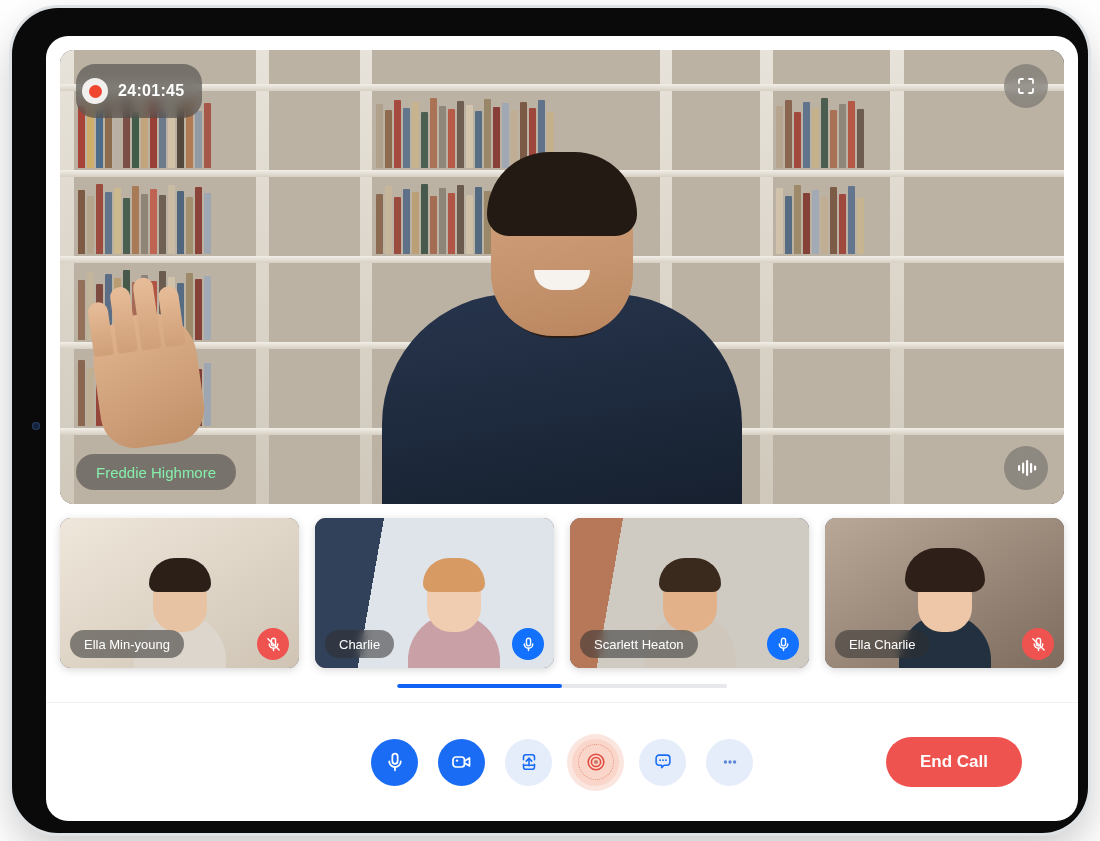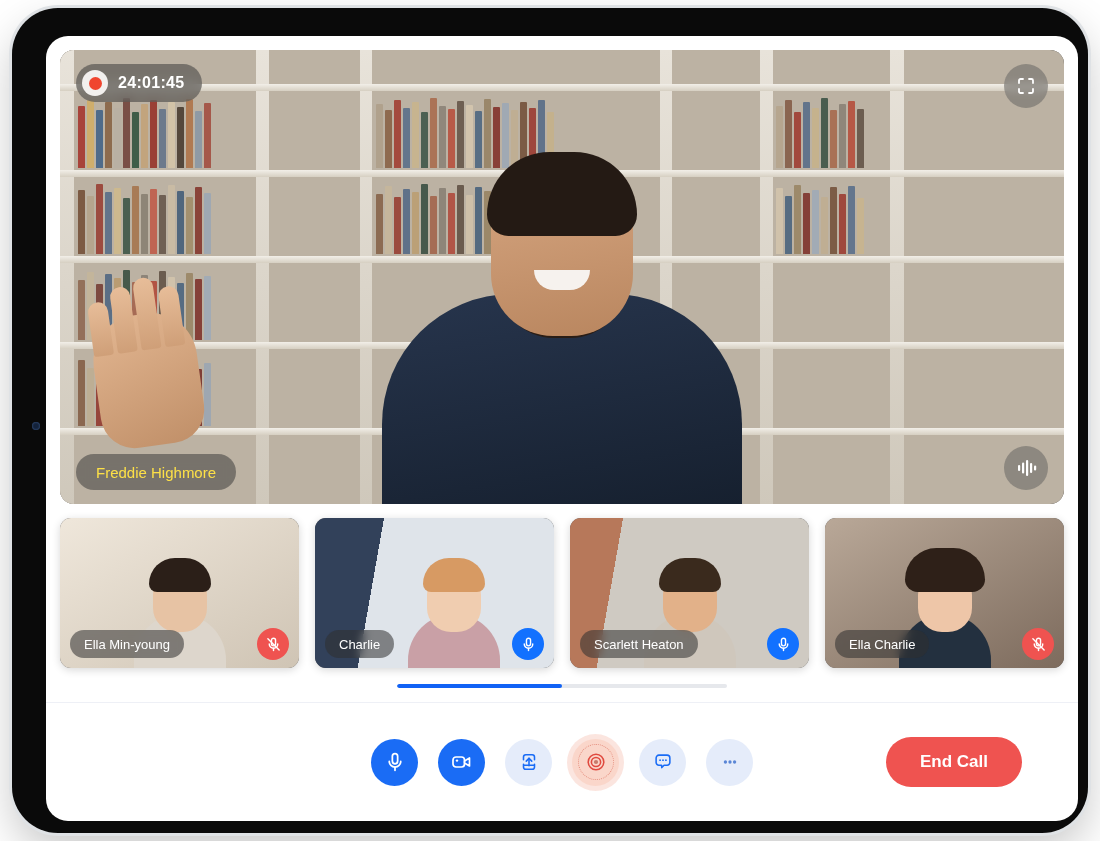--- a/index.html
+++ b/index.html
@@ -121,21 +121,21 @@
     position: absolute; bottom: 96px;
     width: 20px; height: 66px;
     background: linear-gradient(180deg,#e7bd99,#cf9f78);
     border-radius: 12px 12px 4px 4px;
   }
 
   
   .rec-pill {
     position: absolute; left: 16px; top: 14px;
     display: flex; align-items: center; gap: 10px;
-    height: 38px; padding: 0 18px 0 6px;
+    height: 54px; padding: 0 18px 0 6px;
     background: rgba(60,60,60,.55);
     backdrop-filter: blur(6px);
     border-radius: 19px;
   }
   .rec-dot-outer {
     width: 26px; height: 26px; border-radius: 50%;
     background: #f2f0ee;
     display: flex; align-items: center; justify-content: center;
   }
   .rec-dot-inner { width: 13px; height: 13px; border-radius: 50%; background: #f0452f; }
@@ -153,21 +153,21 @@
   .btn-fullscreen { right: 16px; top: 14px; }
   .btn-waveform   { right: 16px; bottom: 14px; }
 
   .name-pill {
     position: absolute; left: 16px; bottom: 14px;
     height: 36px; padding: 0 20px;
     display: flex; align-items: center;
     background: rgba(55,55,55,.52);
     backdrop-filter: blur(6px);
     border-radius: 18px;
-    color: #fde047; font-size: 15px; font-weight: 500;
+    color: #86efac; font-size: 15px; font-weight: 500;
   }
 
   
   .strip {
     display: flex; gap: 16px;
     margin: 14px 14px 0 14px;
   }
   .thumb {
     position: relative;
     flex: 1 1 0;

